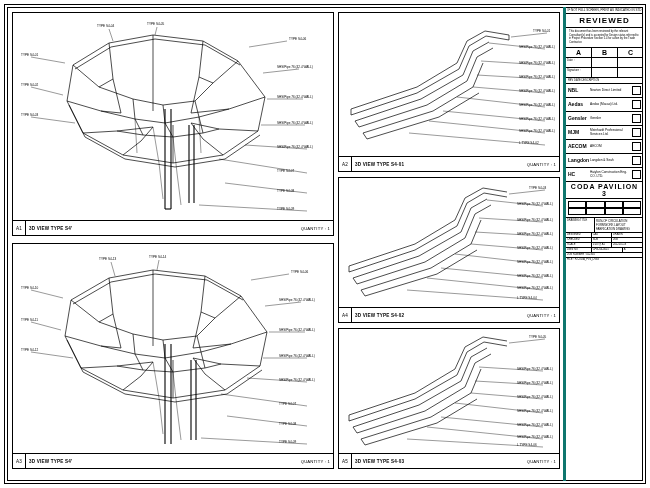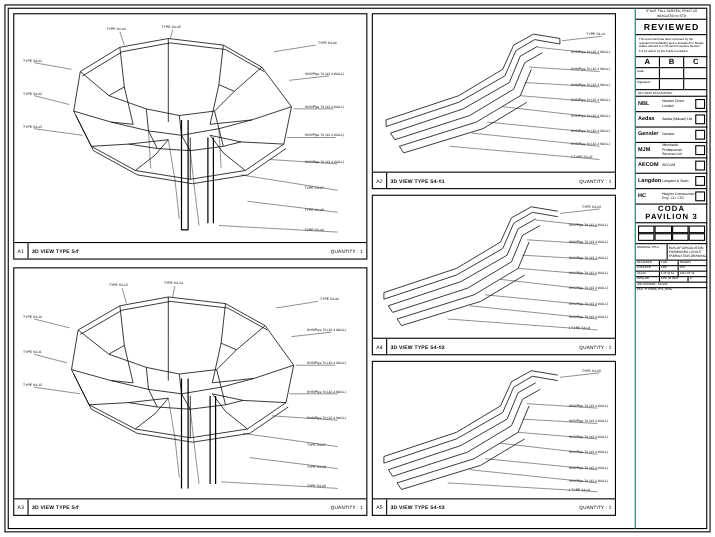--- a/index.html
+++ b/index.html
@@ -16,21 +16,21 @@
   .cap .ttl{padding-left:3px;flex:1;font-weight:bold;}
   .cap .qty{padding-right:3px;font-size:4.2px;}
 
   svg{display:block;}
   .ln{fill:none;stroke:#000;stroke-width:0.7;}
   .ln2{fill:none;stroke:#000;stroke-width:1.1;}
   .lnt{fill:none;stroke:#000;stroke-width:0.4;}
   .lbl{font-family:"Liberation Sans",sans-serif;font-size:3.1px;fill:#000;}
 
   
-  .tb{position:absolute;right:7px;top:7px;width:66px;bottom:7px;border-left:1px solid #0f766e;box-sizing:border-box;font-size:3.4px;}
+  .tb{position:absolute;right:7px;top:7px;width:80px;bottom:7px;border-left:3px solid #0f766e;box-sizing:border-box;font-size:3.4px;}
   .tb .row{border-bottom:1px solid #000;box-sizing:border-box;padding:1px 2px;}
   .rev-head{text-align:center;font-size:3px;padding:1px;border-bottom:1px solid #000;}
   .rev-title{text-align:center;font-weight:bold;font-size:8px;letter-spacing:1px;padding:2px 0;border-bottom:1px solid #000;}
   .rev-body{font-size:2.7px;line-height:1.35;padding:2px 3px;border-bottom:1px solid #000;}
   .abc{display:flex;border-bottom:1px solid #000;}
   .abc div{flex:1;text-align:center;font-weight:bold;font-size:7px;border-right:1px solid #000;padding:1px 0;}
   .abc div:last-child{border-right:none;}
   .abcrow{display:flex;border-bottom:1px solid #000;height:9px;}
   .abcrow div{flex:1;border-right:1px solid #000;font-size:2.8px;padding-left:1px;}
   .abcrow div:last-child{border-right:none;}

